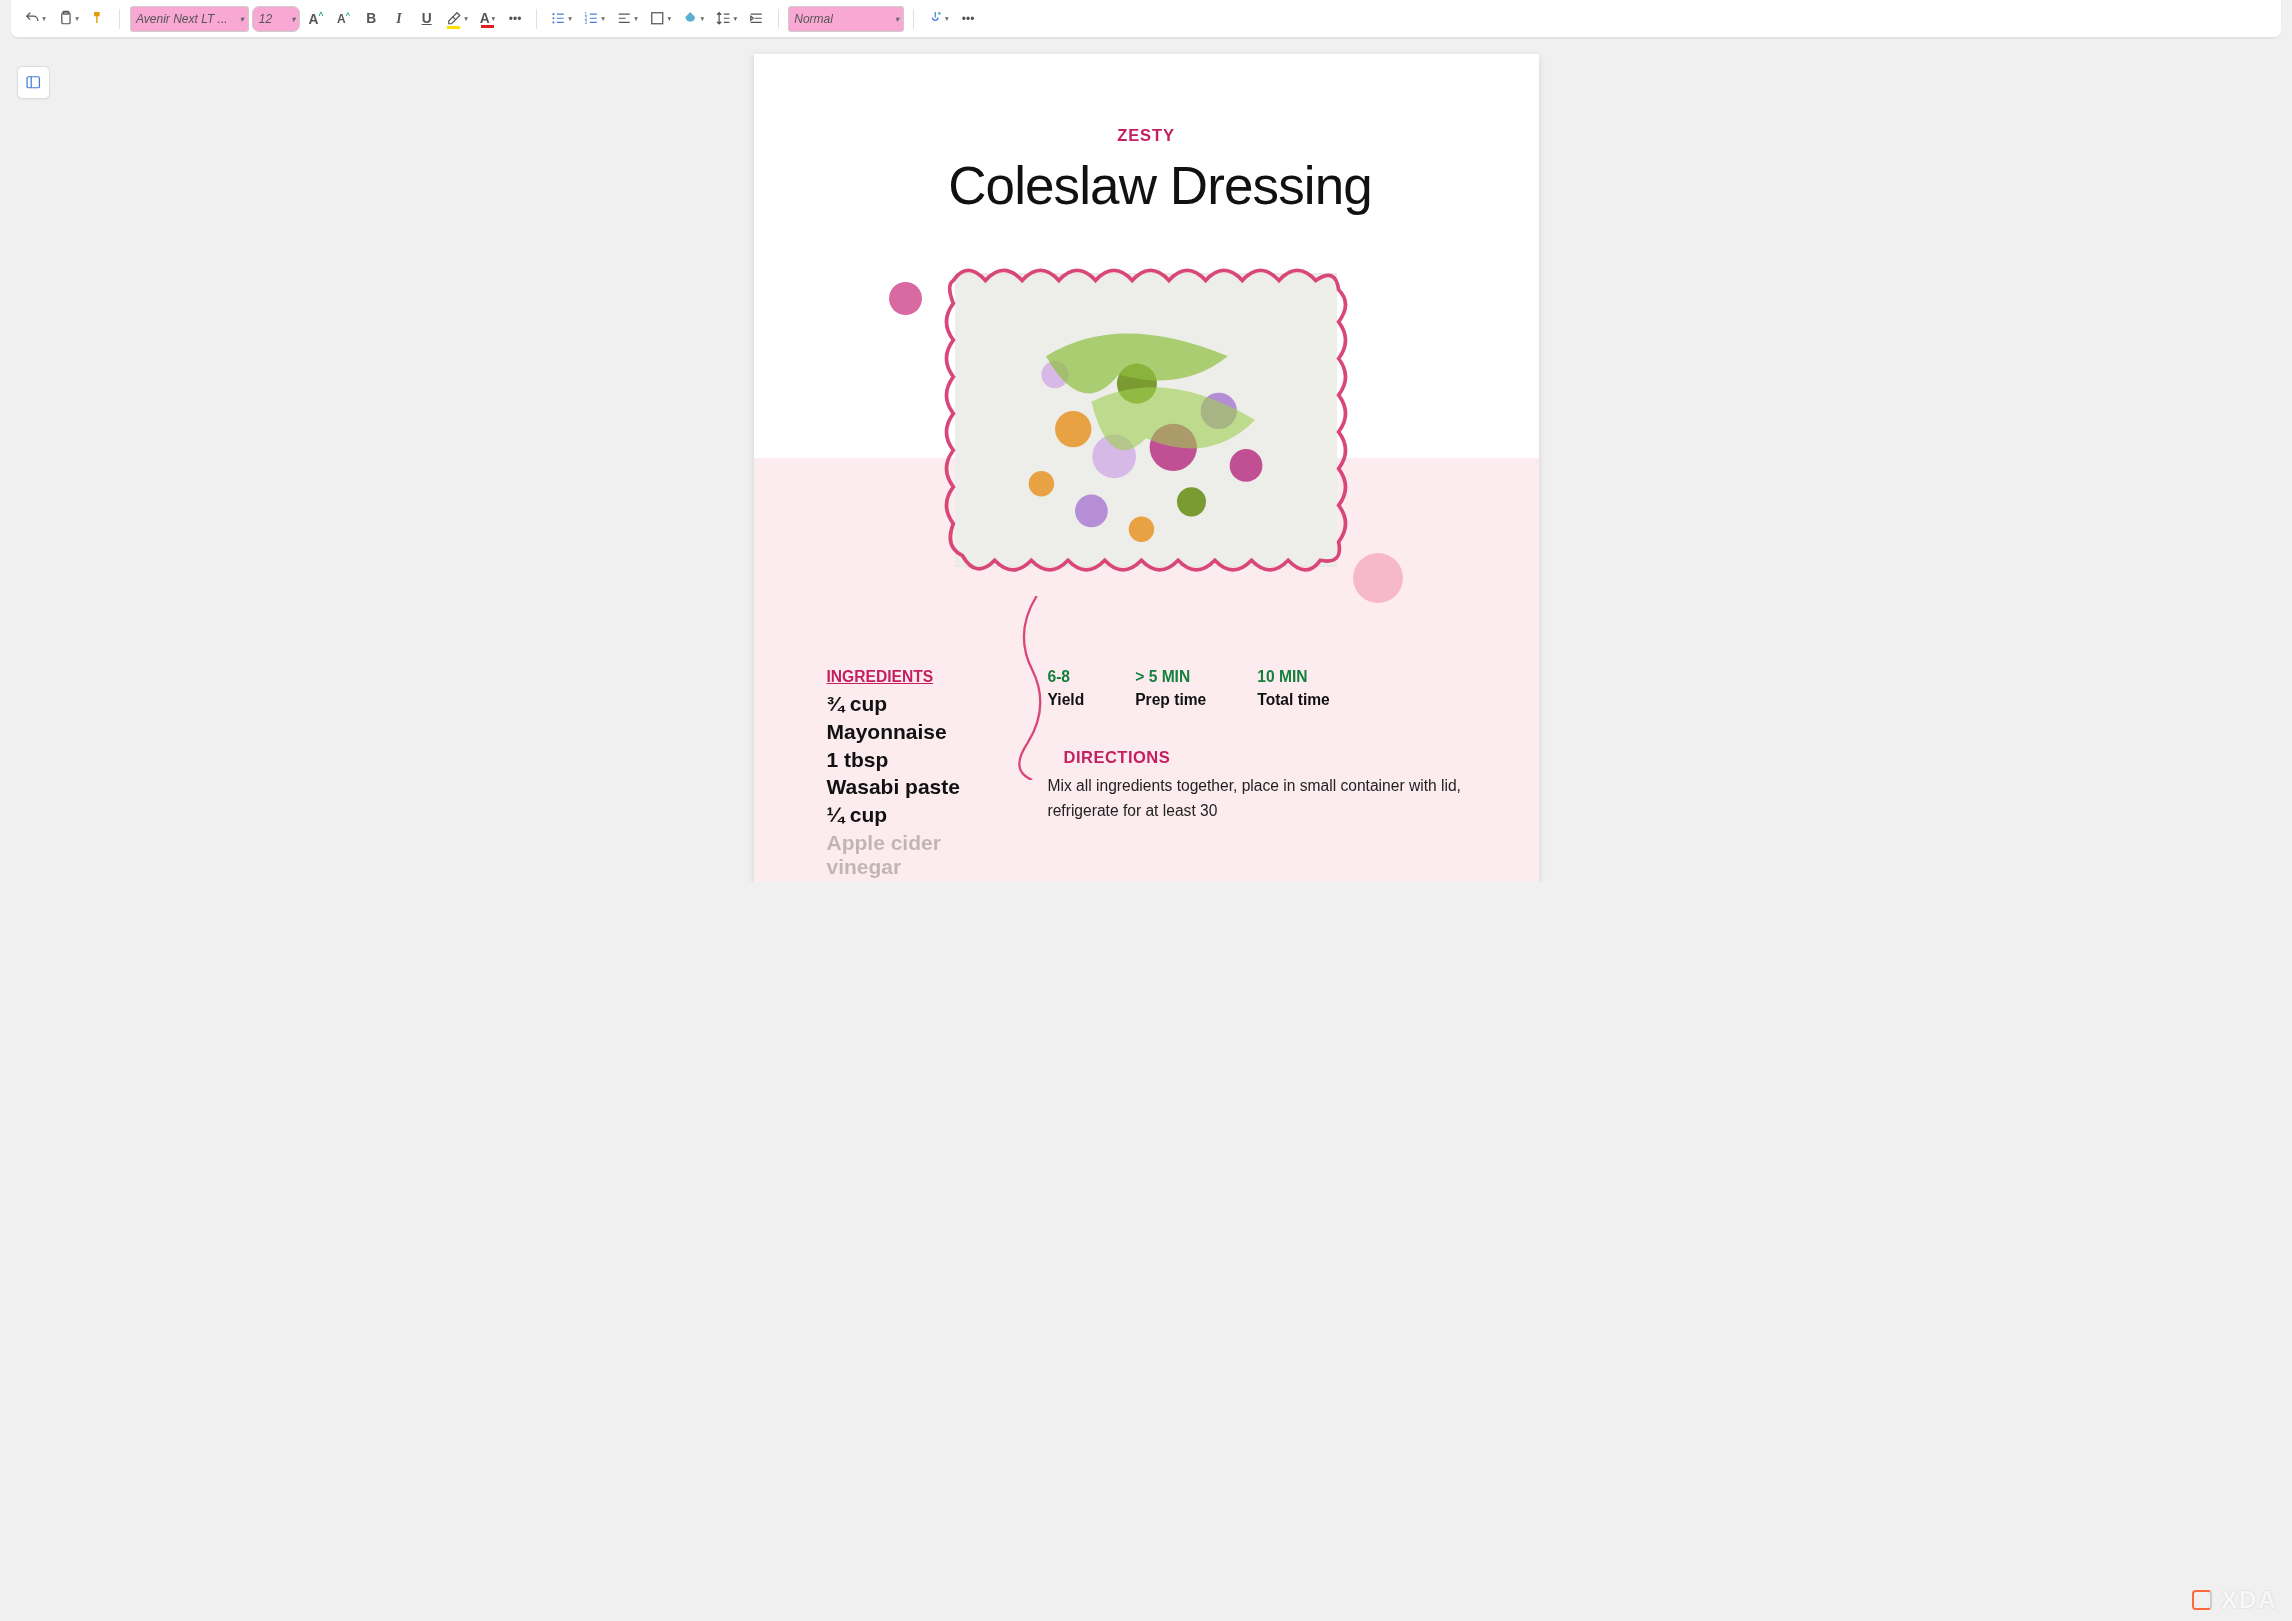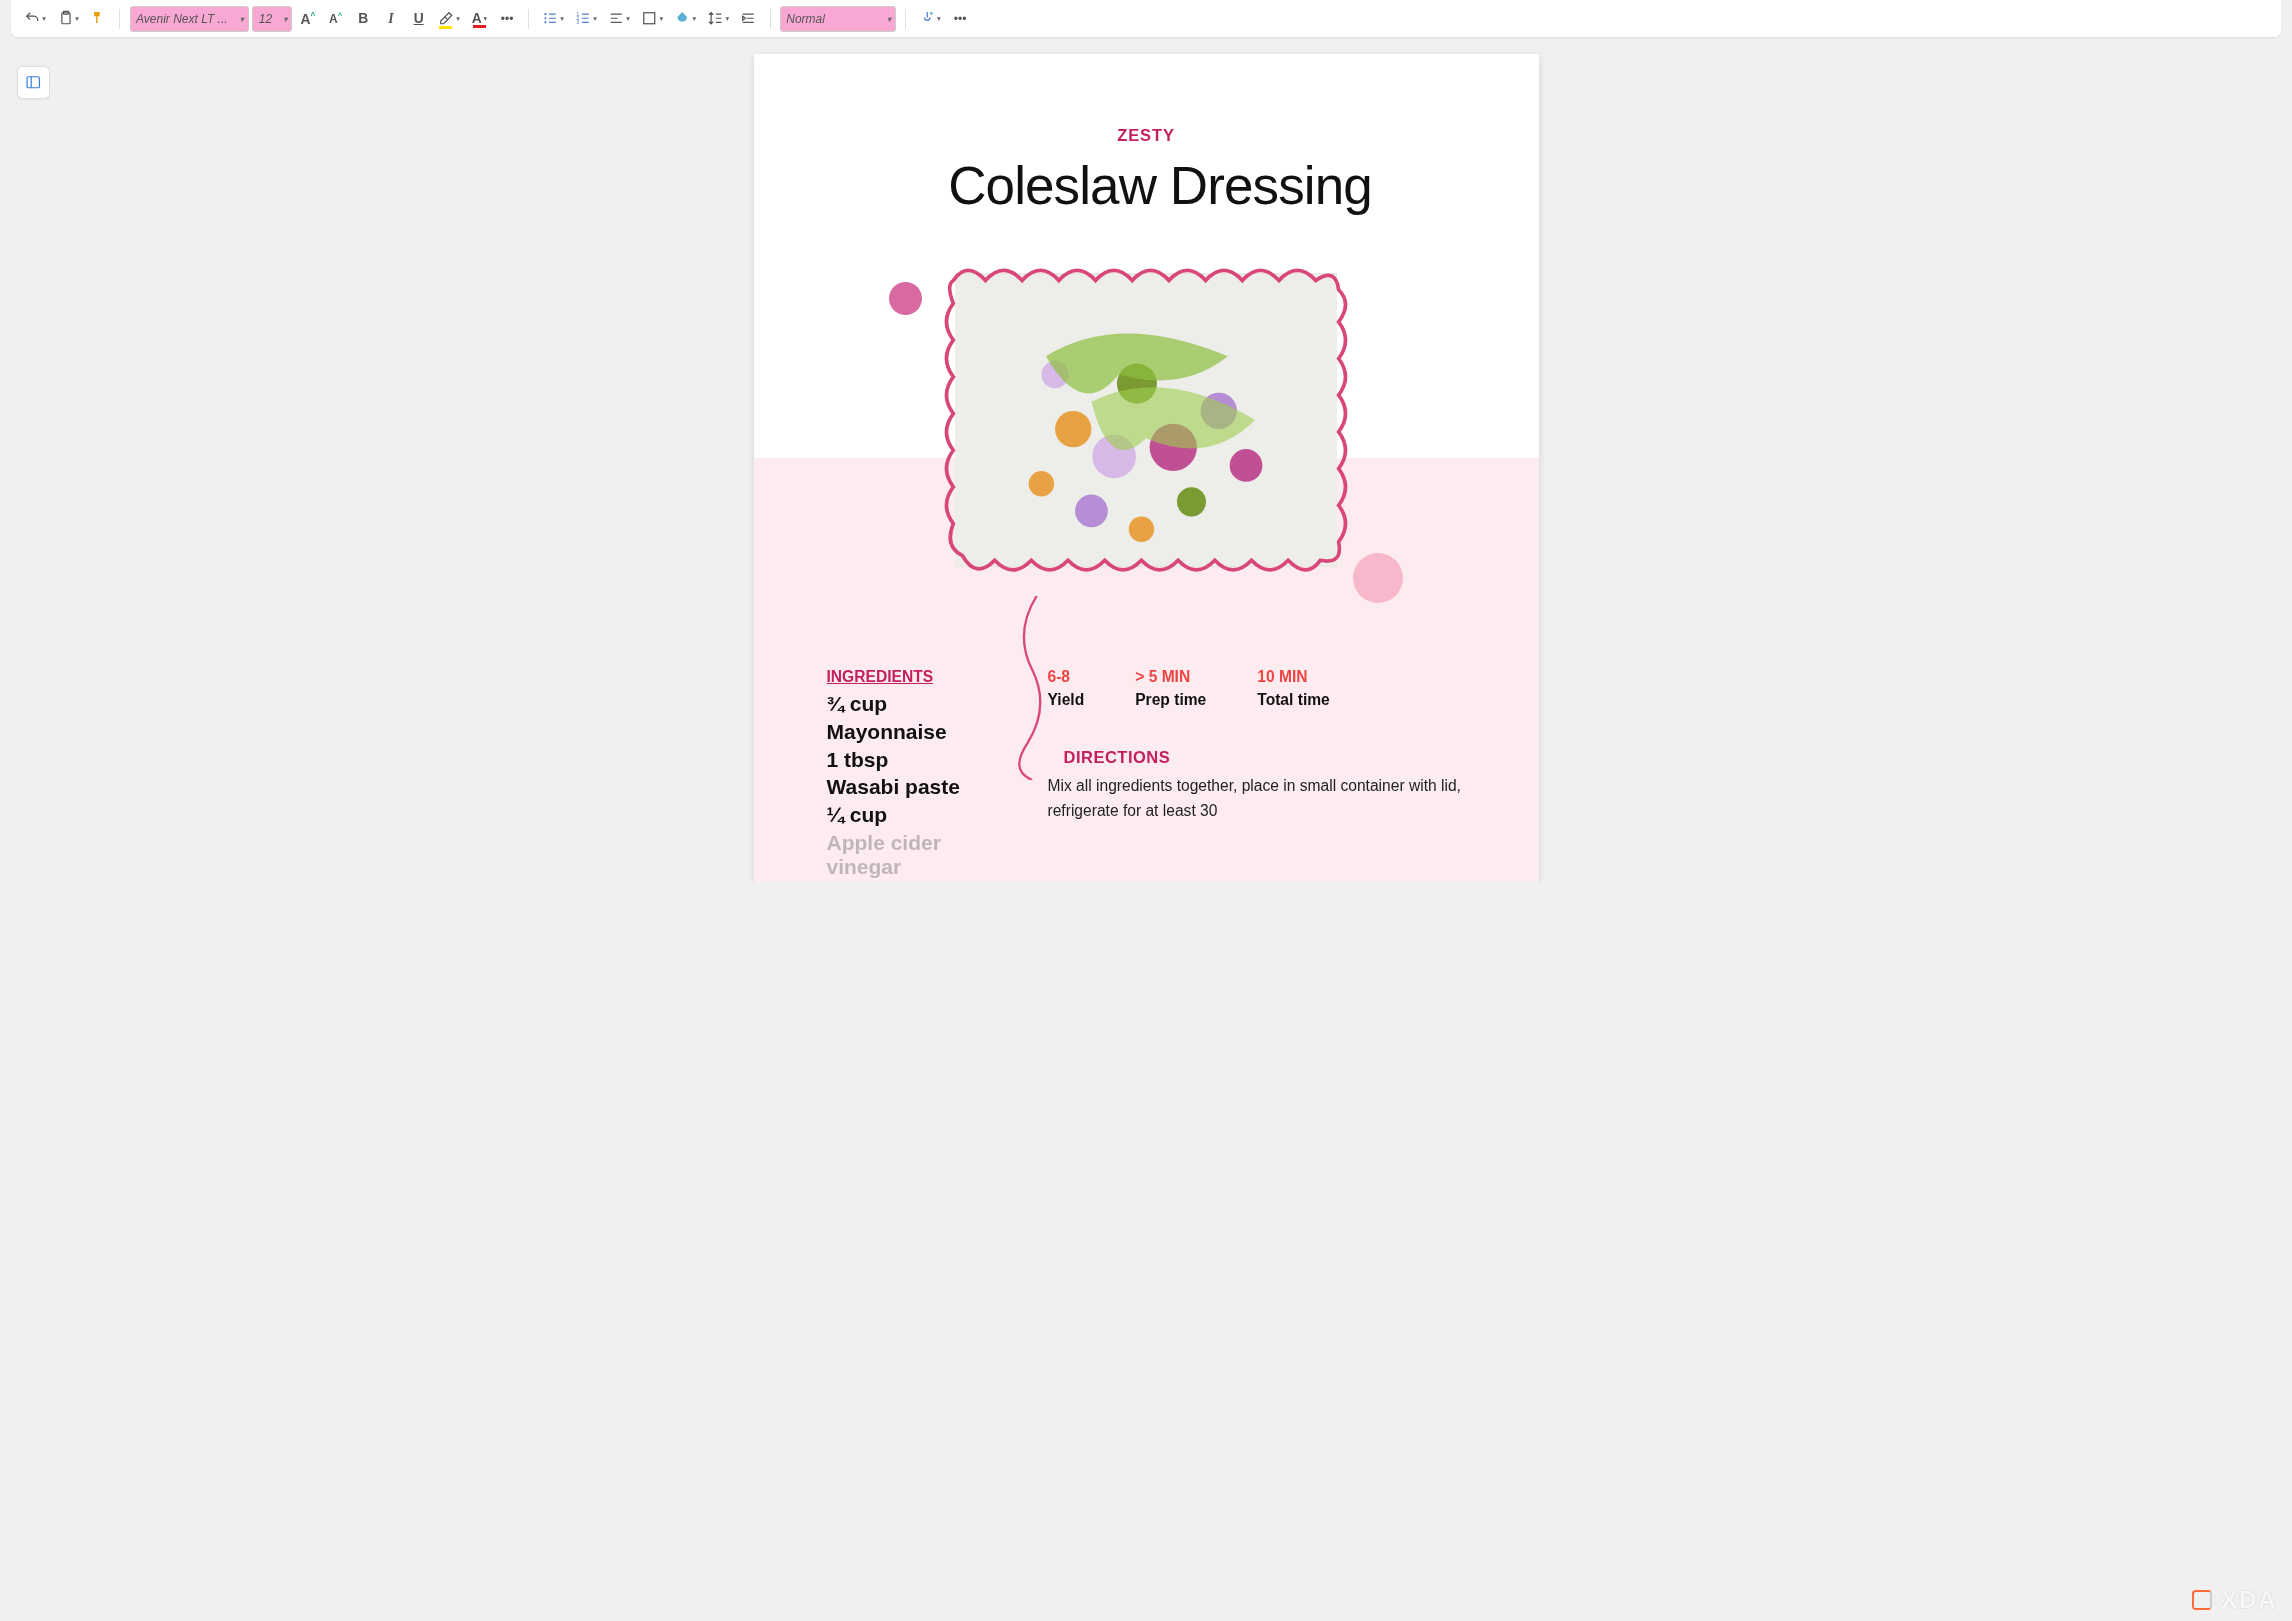--- a/index.html
+++ b/index.html
@@ -45,21 +45,21 @@
       font-size: 12px;
       background: #f9a8d4;
       position: relative;
       display: inline-flex;
       align-items: center;
       cursor: pointer;
       height: 26px;
       font-style: italic;
     }
     .tb-select.font { width: 119px; }
-    .tb-select.size { width: 40px; }
+    .tb-select.size { width: 48px; border-radius: 7px; }
     .tb-select.style { width: 116px; }
     .chev {
       position: absolute;
       right: 3.7px;
       font-size: 8.3px;
       color: #666;
     }
     .icon-txt { font-size: 13.8px; font-weight: 600; }
     .dropdown-chev {
       font-size: 7.3px;
@@ -173,21 +173,21 @@
     }
     .right-col { flex: 1; }
     .stats {
       display: flex;
       gap: 51px;
       margin-bottom: 39px;
     }
     .stat-val {
       font-size: 15.6px;
       font-weight: 800;
-      color: #ef4444;
+      color: #15803d;
       margin-bottom: 5.5px;
     }
     .stat-lbl {
       font-size: 15.6px;
       font-weight: 700;
       color: #111;
     }
     .dir-head {
       font-size: 16.5px;
       font-weight: 800;

